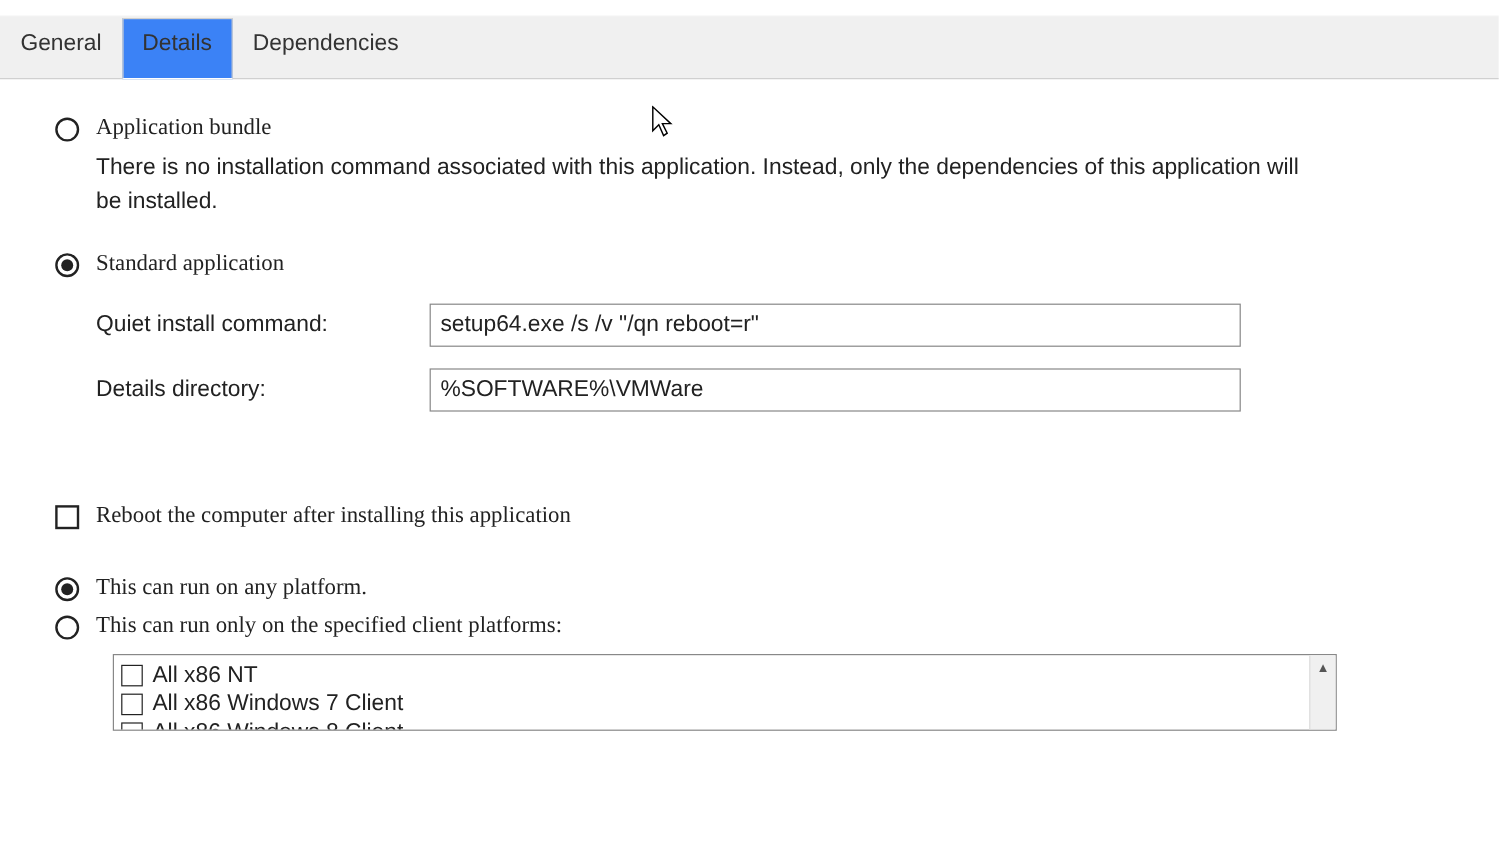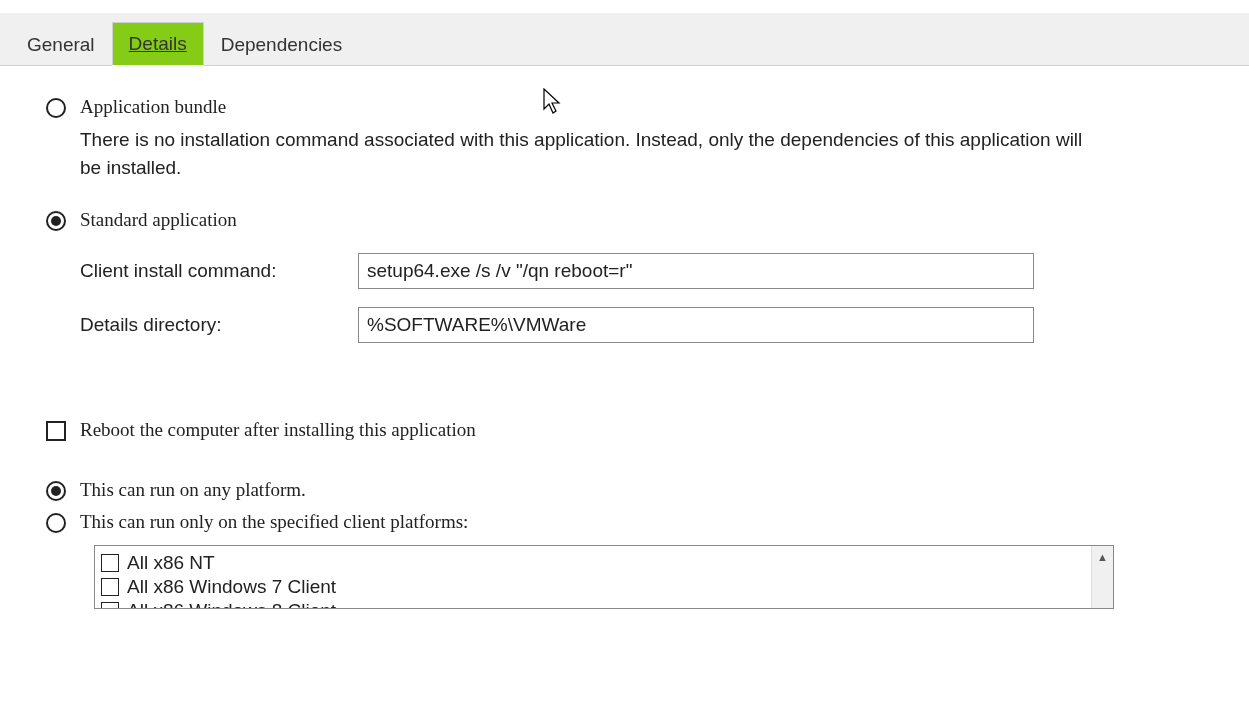--- a/index.html
+++ b/index.html
@@ -14,40 +14,38 @@
     height: 718px;
     overflow: hidden;
   }
   .top-bar {
     height: 14px;
     background: #fff;
     border-bottom: 1px solid #f0f0f0;
   }
   .tab-strip {
     display: flex;
-    align-items: flex-end;
     background: #f0f0f0;
     border-bottom: 1px solid #d0d0d0;
-    padding-left: 10px;
+    padding-left: 0;
     height: 52px;
   }
   .tab {
     padding: 10px 16px 10px 16px;
     cursor: pointer;
     color: #333;
     border: 1px solid transparent;
     border-bottom: none;
     position: relative;
     top: 1px;
   }
   .tab.active {
-    background: #84cc16;
+    background: #3b82f6;
     border: 1px solid #d0d0d0;
     border-bottom: 1px solid #fff;
-    text-decoration: underline;
   }
   .content {
     padding: 30px 46px 0 46px;
     position: relative;
   }
   .radio-row, .check-row {
     display: flex;
     align-items: flex-end;
     margin-bottom: 8px;
     font-family: Liberation Serif, serif;
@@ -178,21 +176,21 @@
   </div>
   <div class="desc">There is no installation command associated with this application.  Instead, only the dependencies of this application will be installed.</div>
 
   <div class="radio-row">
     <span class="radio checked"></span>
     <span>Standard application</span>
   </div>
 
   <div class="fields">
     <div class="field-row">
-      <span class="field-label">Client install command:</span>
+      <span class="field-label">Quiet install command:</span>
       <input class="text-input" type="text" value="setup64.exe /s /v &quot;/qn reboot=r&quot;" style="">
     </div>
     <div class="field-row">
       <span class="field-label">Details directory:</span>
       <input class="text-input" type="text" value="%SOFTWARE%\VMWare" style="">
     </div>
   </div>
 
   <div class="section-gap"></div>
 

